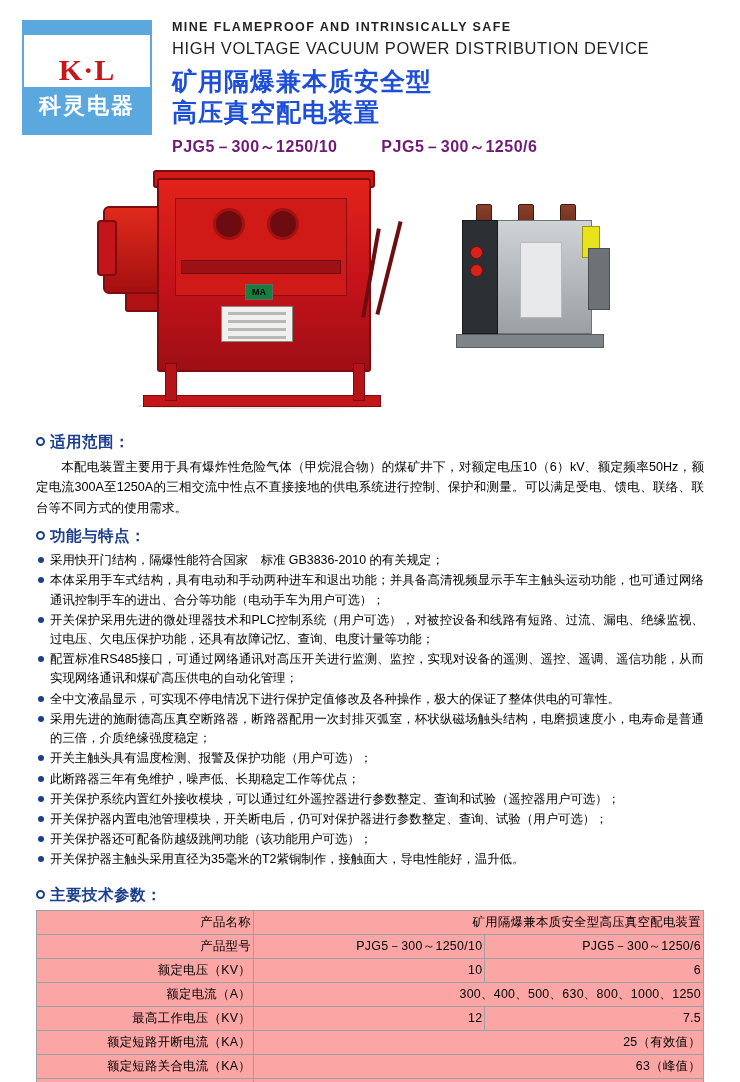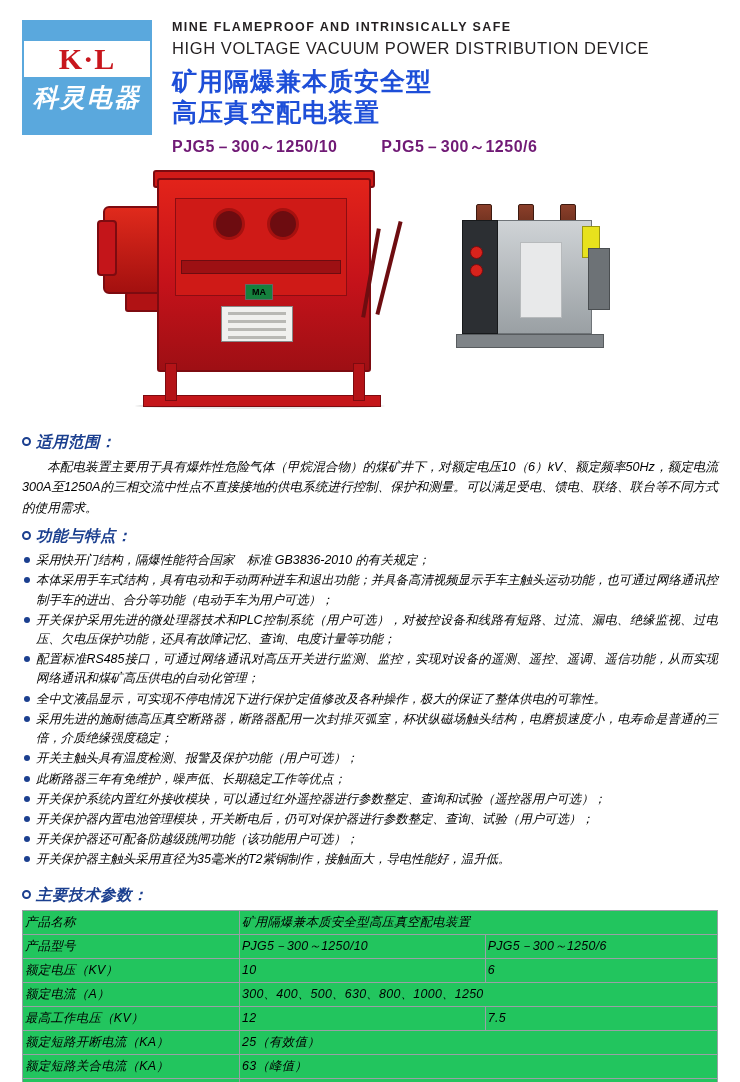--- a/index.html
+++ b/index.html
@@ -20,31 +20,31 @@
   }
   .logo-box{
     position:absolute;left:22px;top:20px;
     width:130px;height:115px;
     background:#5aa8dd;
     display:flex;flex-direction:column;
     align-items:center;justify-content:center;
   }
   .logo-top{
     background:#ffffff;
-    width:126px;height:36px;
-    display:flex;align-items:center;justify-content:center;
+    width:126px;height:52px;
+    display:flex;align-items:flex-end;justify-content:center;
     margin-bottom:4px;
   }
   .logo-mark{
     font-family:"Liberation Serif","DejaVu Serif",serif;
     font-size:30px;font-weight:bold;color:#c8161d;
     letter-spacing:1px;
   }
   .logo-cn{
-    color:#ffffff;font-size:25px;font-weight:bold;letter-spacing:2px;font-style:italic;
+    color:#ffffff;font-size:22px;font-weight:bold;letter-spacing:2px;
   }
   .head-text{
     position:absolute;left:172px;top:20px;right:10px;
   }
   .head-en1{
     font-size:12.5px;letter-spacing:1.4px;color:#231f20;font-weight:bold;
     margin-bottom:5px;
   }
   .head-en2{
     font-size:16.5px;letter-spacing:0.6px;color:#231f20;
@@ -167,21 +167,21 @@
   .br-arm{
     position:absolute;right:2px;top:46px;width:20px;height:60px;
     background:#6d7276;border:1px solid #4a4e51;
   }
   .br-white{
     position:absolute;left:68px;top:40px;width:40px;height:74px;
     background:#e8e9ea;border:1px solid #b7babc;
   }
 
   
-  .section{padding:0 22px;font-style:italic;}
+  .section{padding:0 36px;}
   h2.sec{
     font-size:15.5px;color:#1b3f8f;font-weight:bold;margin:8px 0 4px 0;
     letter-spacing:0.5px;
   }
   h2.sec .dot{
     display:inline-block;width:9px;height:9px;border-radius:50%;
     border:2px solid #1b3f8f;margin-right:5px;vertical-align:1px;
     box-sizing:border-box;
   }
   p.body{
@@ -198,22 +198,22 @@
     width:6px;height:6px;border-radius:50%;background:#1b3f8f;
   }
 
   
   table.spec{
     width:100%;border-collapse:collapse;margin-top:4px;
     font-size:12.4px;
   }
   table.spec td{
     border:1px solid #9aa0a6;
-    background:#22c55e;
-    text-align:left;
+    background:#fca5a5;
+    text-align:right;
     padding:3px 2px;
     height:17px;
     letter-spacing:0.3px;
   }
   table.spec td.name{width:212px;}
 </style>
 </head>
 <body>
 
 <div class="header">

